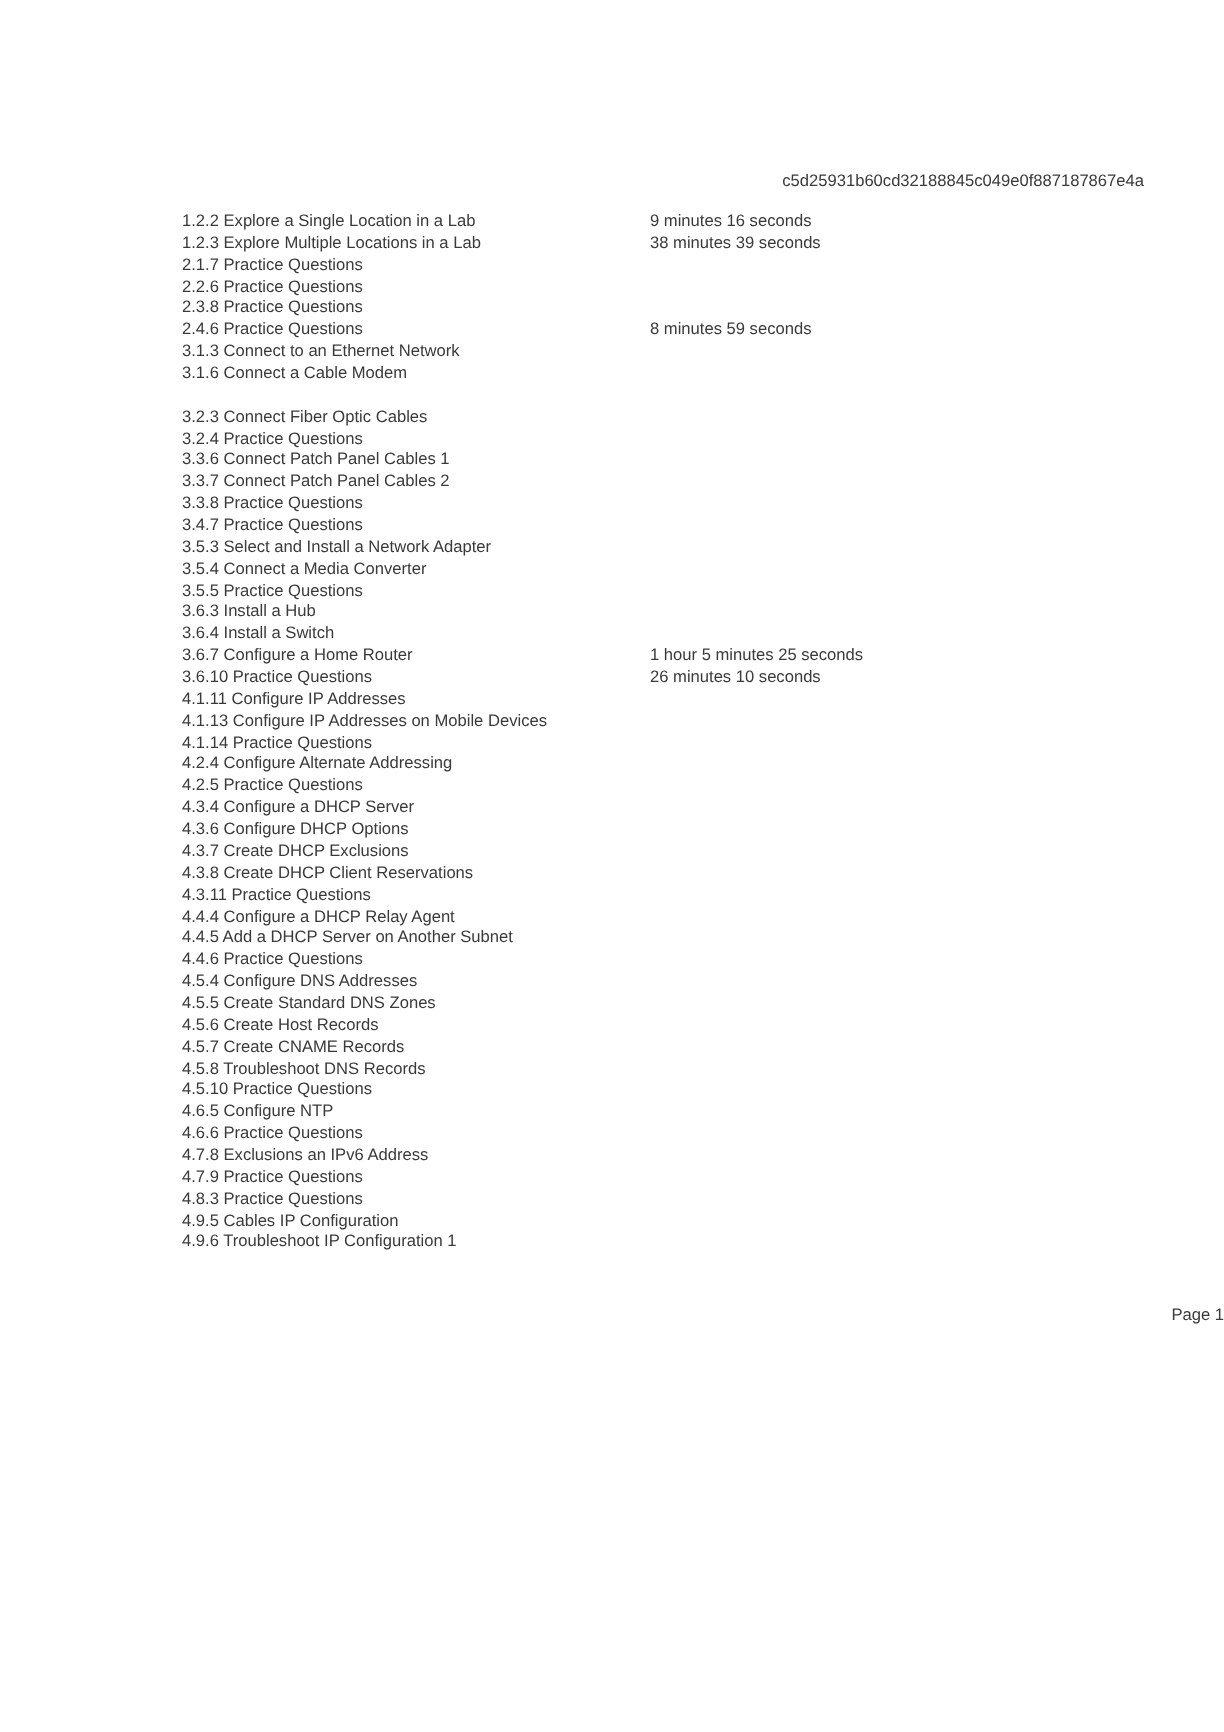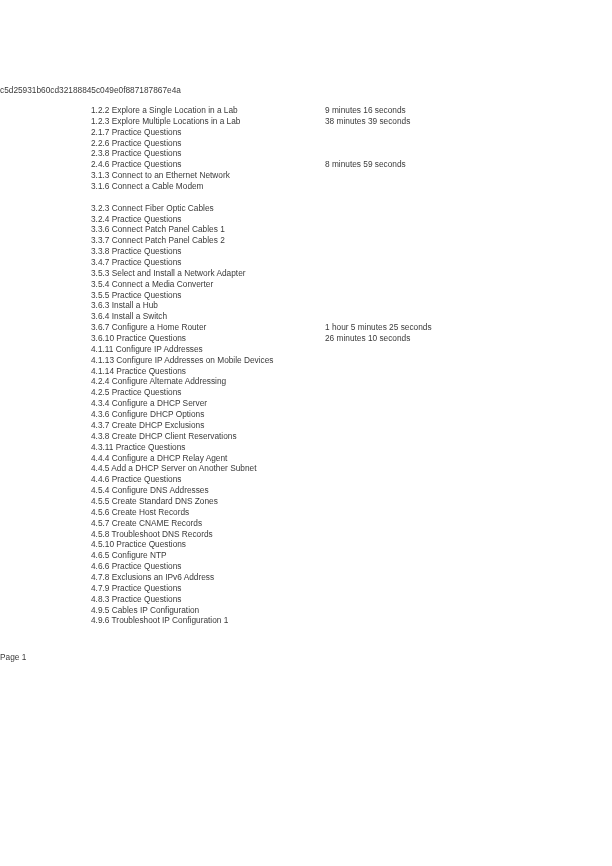--- a/index.html
+++ b/index.html
@@ -14,21 +14,21 @@
     font-family: "Liberation Sans", sans-serif;
     color: #3a3a3a;
     font-size: 8.3px;
     -webkit-font-smoothing: antialiased;
   }
   .doc-id {
     position: absolute;
     top: 85px;
     left: 0;
     width: 572px;
-    text-align: left;
+    text-align: right;
     line-height: 11px;
   }
   .resource-table {
     position: absolute;
     top: 105px;
     left: 91px;
     width: 470px;
   }
   .row {
     display: flex;
@@ -40,21 +40,21 @@
     flex: 0 0 234px;
   }
   .col-time {
     flex: 1 1 auto;
   }
   .page-footer {
     position: absolute;
     top: 652px;
     left: 0;
     width: 612px;
-    text-align: left;
+    text-align: right;
     line-height: 11px;
   }
 </style>
 </head>
 <body>
 
 <div class="doc-id">c5d25931b60cd32188845c049e0f887187867e4a</div>
 
 <div class="resource-table">
   <div>

